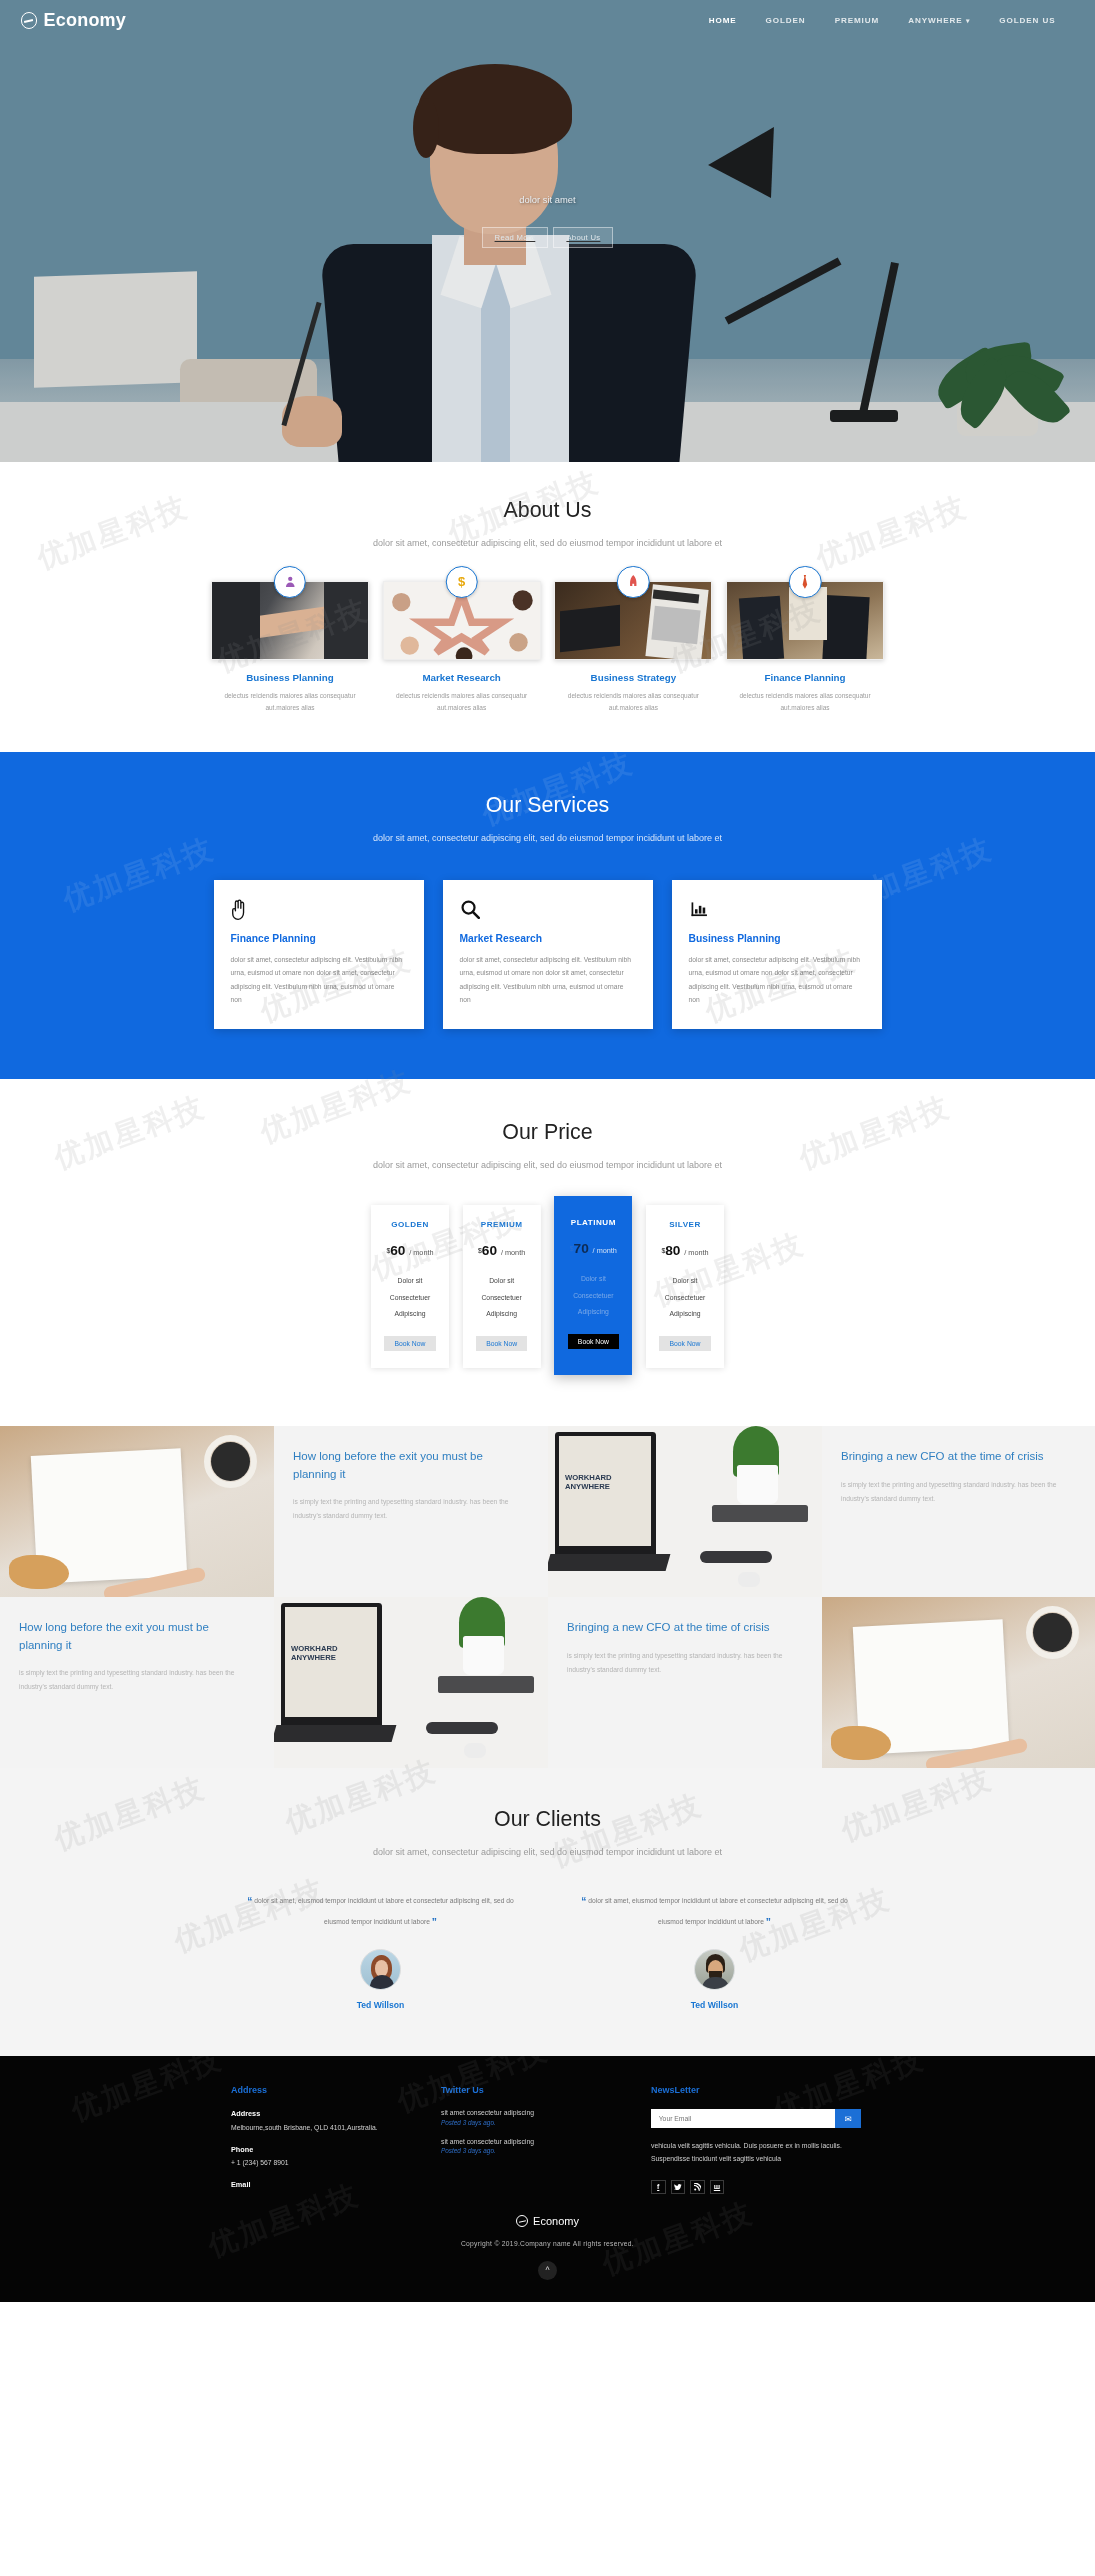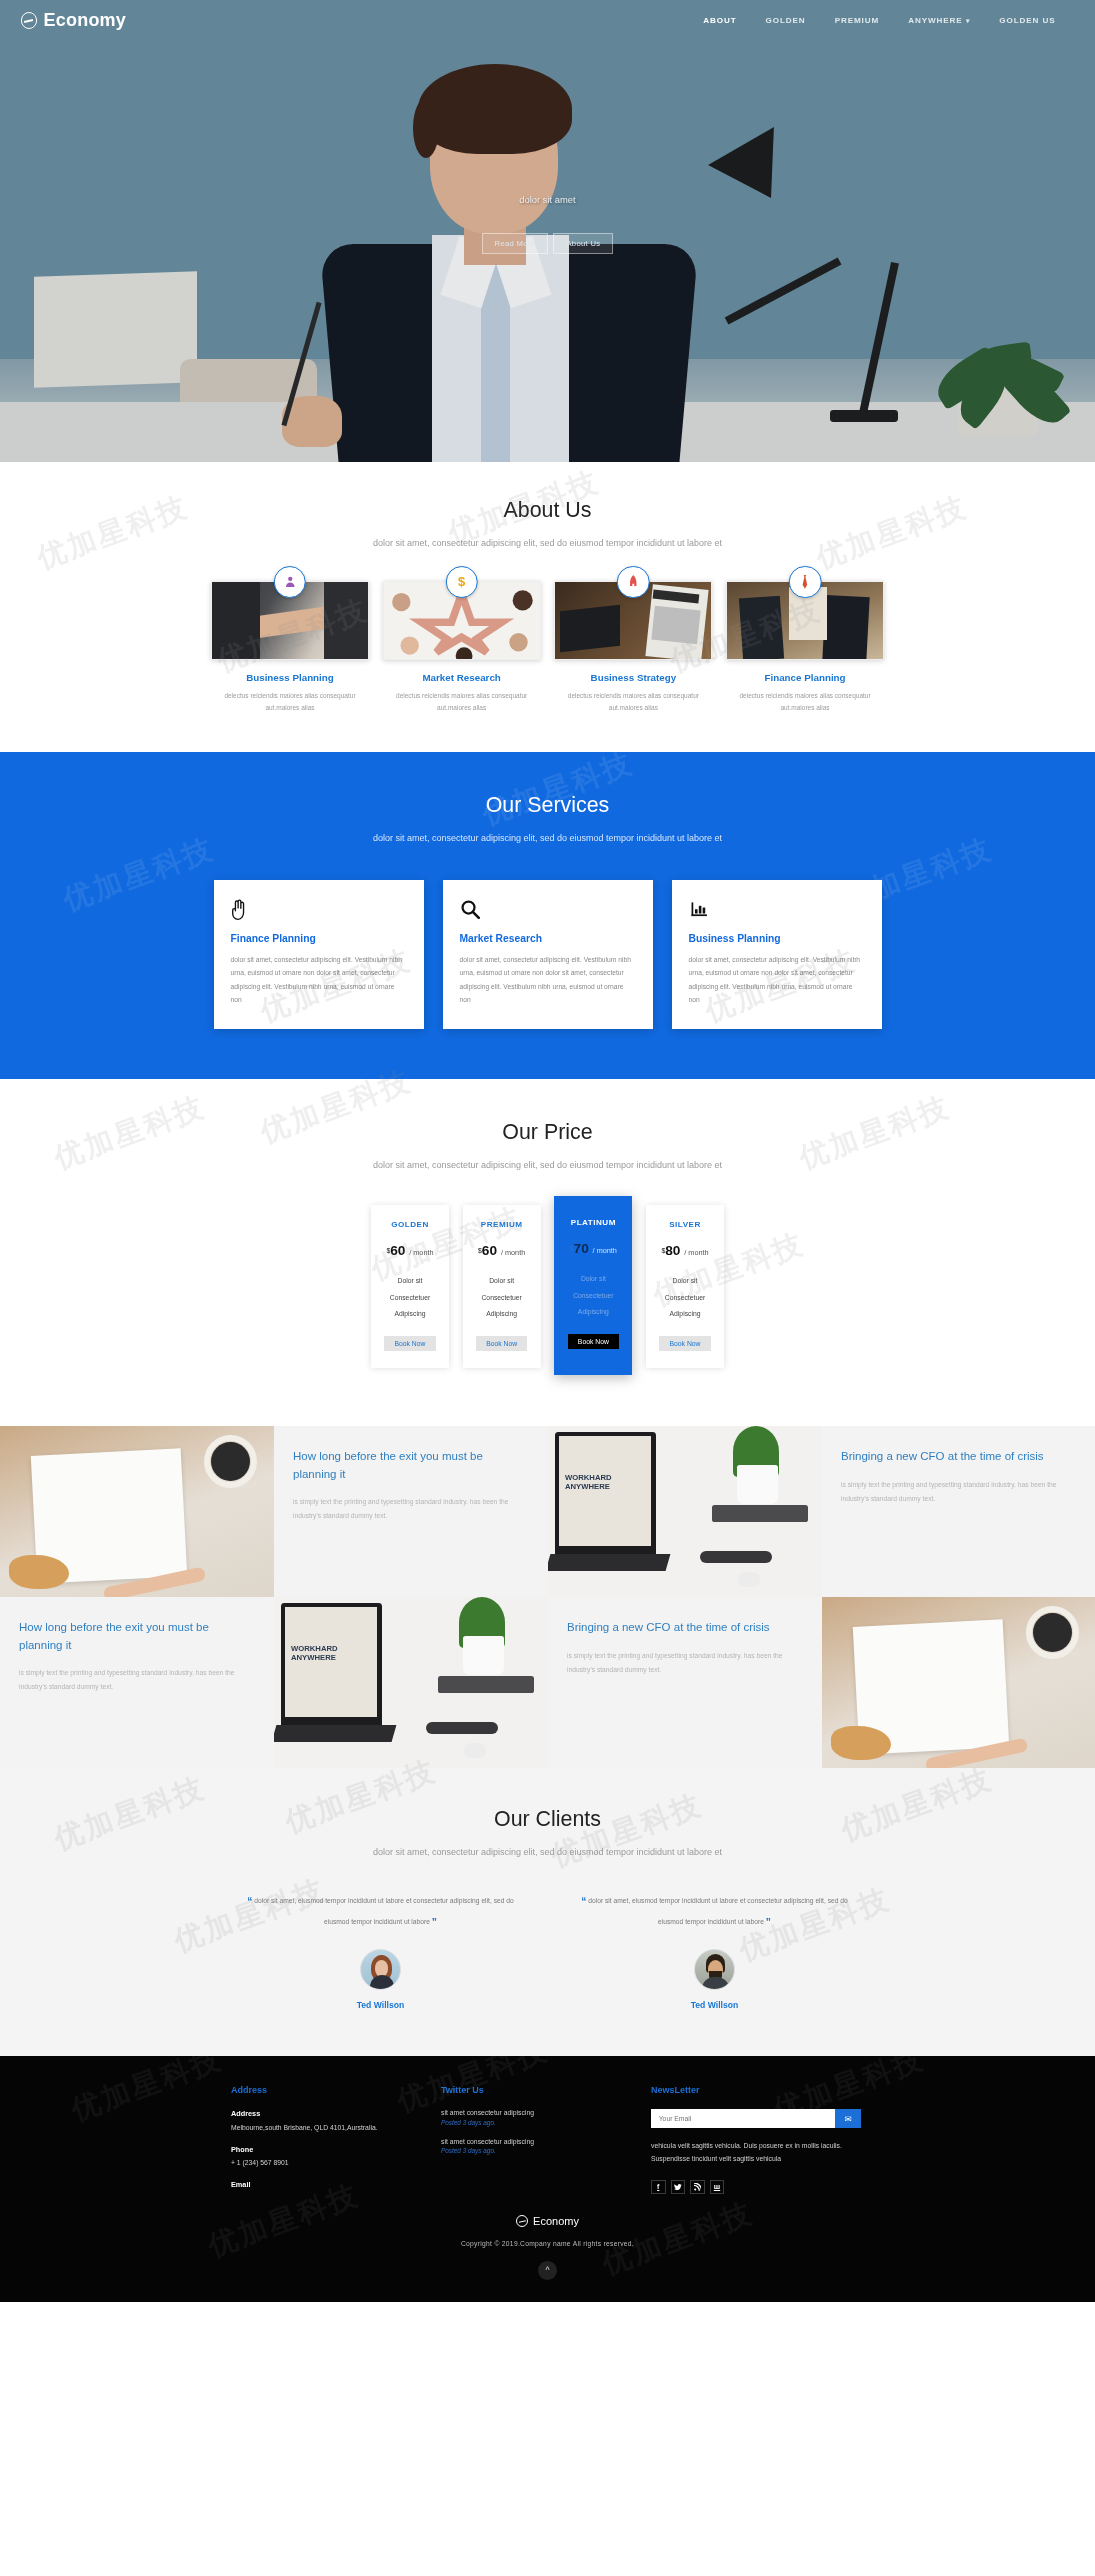--- a/index.html
+++ b/index.html
@@ -134,21 +134,21 @@
   .hero-content{
     position:absolute; left:0; right:0; top:184px; text-align:center; z-index:25;
   }
   .hero-title{
     color:#fff; font-size:35px; font-weight:bold; letter-spacing:0.4px;
     text-shadow:1.7px 2.6px 5.1px rgba(0,0,0,.45);
   }
   .hero-sub{
     color:#e9eef2; font-size:9.4px; margin-top:10.3px; text-shadow:0.9px 0.9px 2.6px rgba(0,0,0,.4);
   }
-  .hero-btns{ margin-top:28px; display:flex; justify-content:center; gap:5.1px;}
+  .hero-btns{ margin-top:22px; display:flex; justify-content:center; gap:5.1px;text-decoration:underline;}
   .hero-btn{
     min-width:56px; padding:5.1px 12px; border:0.9px solid rgba(255,255,255,.45);
     color:#dfe6ea; font-size:7.7px; background:rgba(255,255,255,.10);
     letter-spacing:0.3px;
   }
 
   
   .section{ padding:36px 0 29px; position:relative; }
   .sec-title{ text-align:center; font-size:21.4px; color:#222; font-weight:400; }
   .sec-sub{
@@ -311,21 +311,21 @@
     </div>
   </div>
   <div class="hero-overlay"></div>
 
   <div class="topbar">
     <div class="brand">
       <span class="brand-logo"></span>
       <span>Economy</span>
     </div>
     <nav class="nav">
-      <a href="#" class="active">ABOUT</a>
+      <a href="#" class="active">HOME</a>
       <a href="#">GOLDEN</a>
       <a href="#">PREMIUM</a>
       <a href="#"><span>ANYWHERE</span><span class="caret">▾</span></a>
       <a href="#">GOLDEN US</a>
     </nav>
   </div>
 
   <div class="hero-content">
     <div class="hero-sub">dolor sit amet</div>
     <div class="hero-btns">

